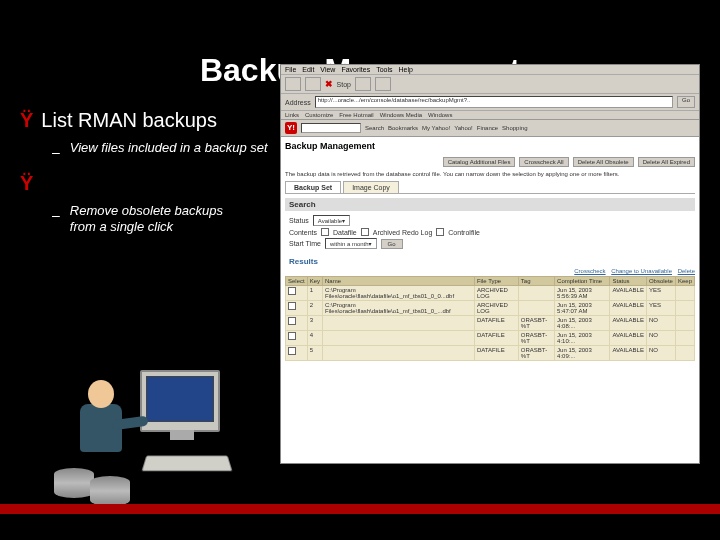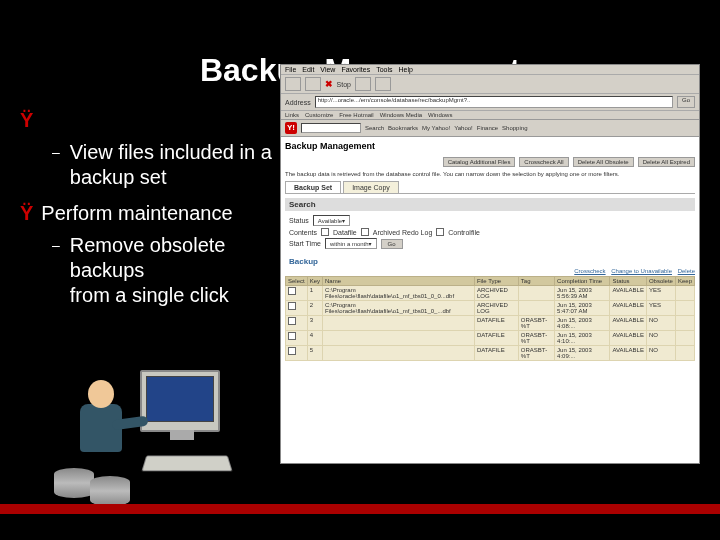--- a/index.html
+++ b/index.html
@@ -44,22 +44,23 @@
     display: flex;
     margin-left: 32px;
     margin-bottom: 12px;
   }
   .sub-bullet-dash {
     font-size: 14px;
     margin-right: 10px;
     padding-top: 4px;
   }
   .sub-bullet-text {
-    font-size: 20px;
+    font-size: 13px;
     line-height: 1.25;
+    font-style: italic;
   }
   .right {
     flex: 1;
     position: relative;
   }
   .screenshot {
     position: absolute;
     top: -45px;
     left: 0;
     width: 420px;
@@ -258,28 +259,28 @@
 </style>
 </head>
 <body>
 
 <div class="title">Backup Management</div>
 
 <div class="content">
   <div class="left">
     <div class="bullet">
       <span class="bullet-icon">Ÿ</span>
+      <span class="bullet-text">List RMAN backups</span>
     </div>
     <div class="sub-bullet">
       <span class="sub-bullet-dash">–</span>
       <span class="sub-bullet-text">View files included in a backup  set</span>
     </div>
     <div class="bullet">
       <span class="bullet-icon">Ÿ</span>
-      <span class="bullet-text">Perform maintenance</span>
     </div>
     <div class="sub-bullet">
       <span class="sub-bullet-dash">–</span>
       <span class="sub-bullet-text" style="white-space:pre-line">Remove obsolete backups
 from a single click</span>
     </div>
   </div>
 
   <div class="right">
     <div class="screenshot">
@@ -348,21 +349,21 @@
               <span>Archived Redo Log</span>
             <span class="cb"></span>
               <span>Controlfile</span>
           </div>
           <div class="search-row">
             <span>Start Time</span>
             <span class="sel"><span>within a month</span> ▾</span>
             <span class="go-search">Go</span>
           </div>
         </div>
-        <div class="results-head">Backup</div>
+        <div class="results-head">Results</div>
         <div class="res-top">
           <span class="res-link">Crosscheck</span>
           <span class="res-link">Change to Unavailable</span>
           <span class="res-link">Delete</span>
         </div>
         <table class="table">
           <thead>
               <tr>
             <th>Select</th>
             <th>Key</th>

